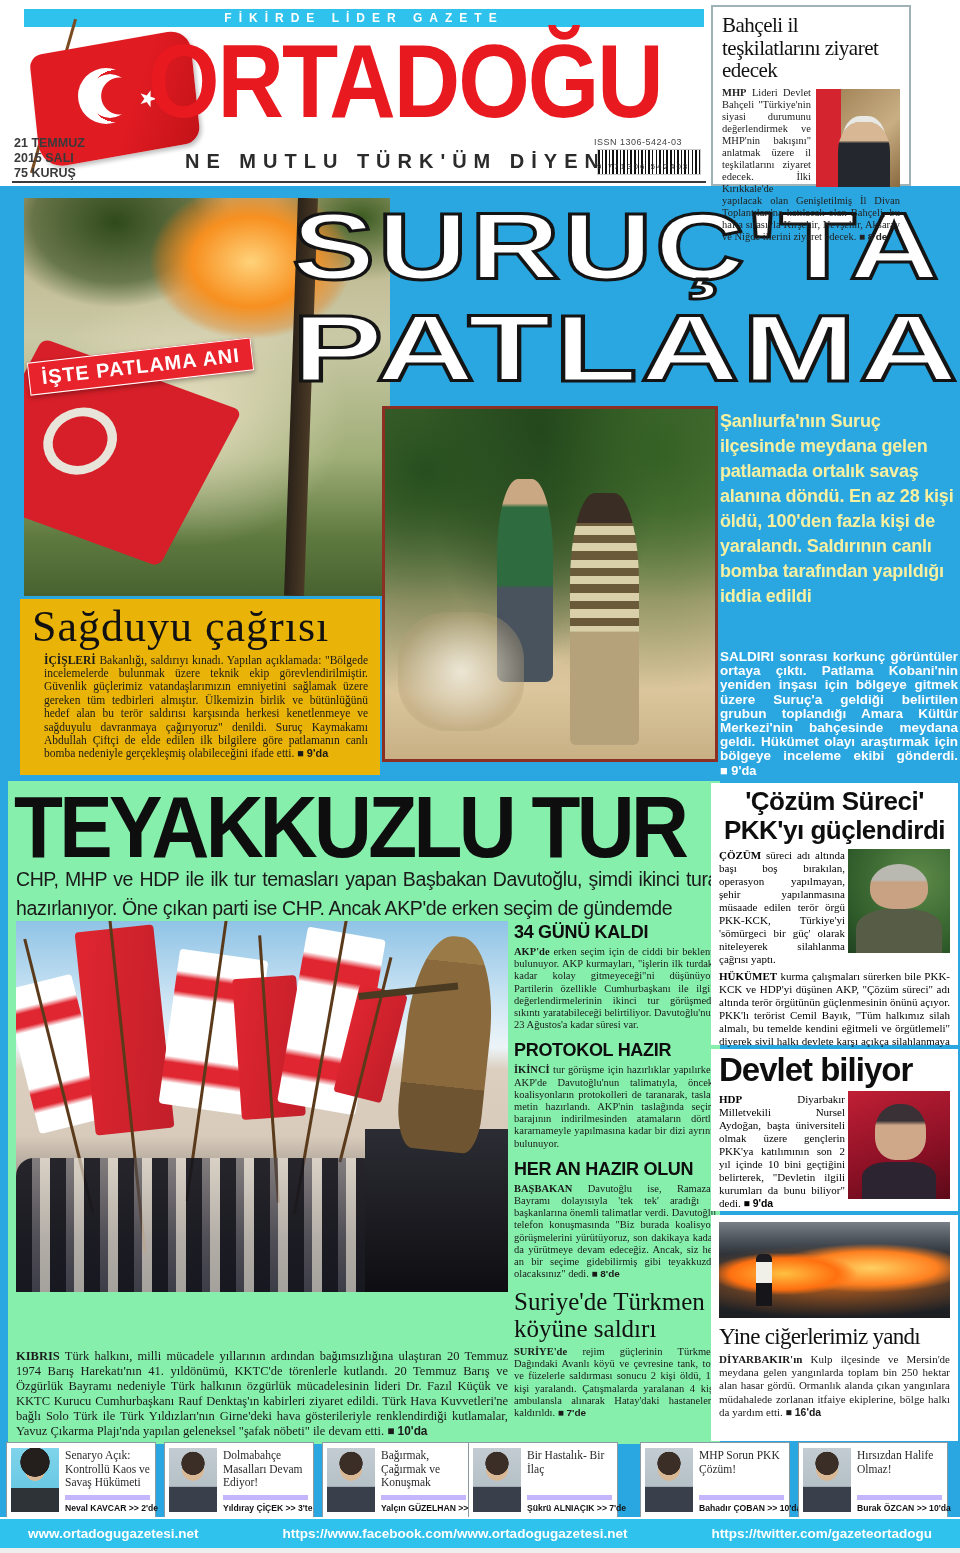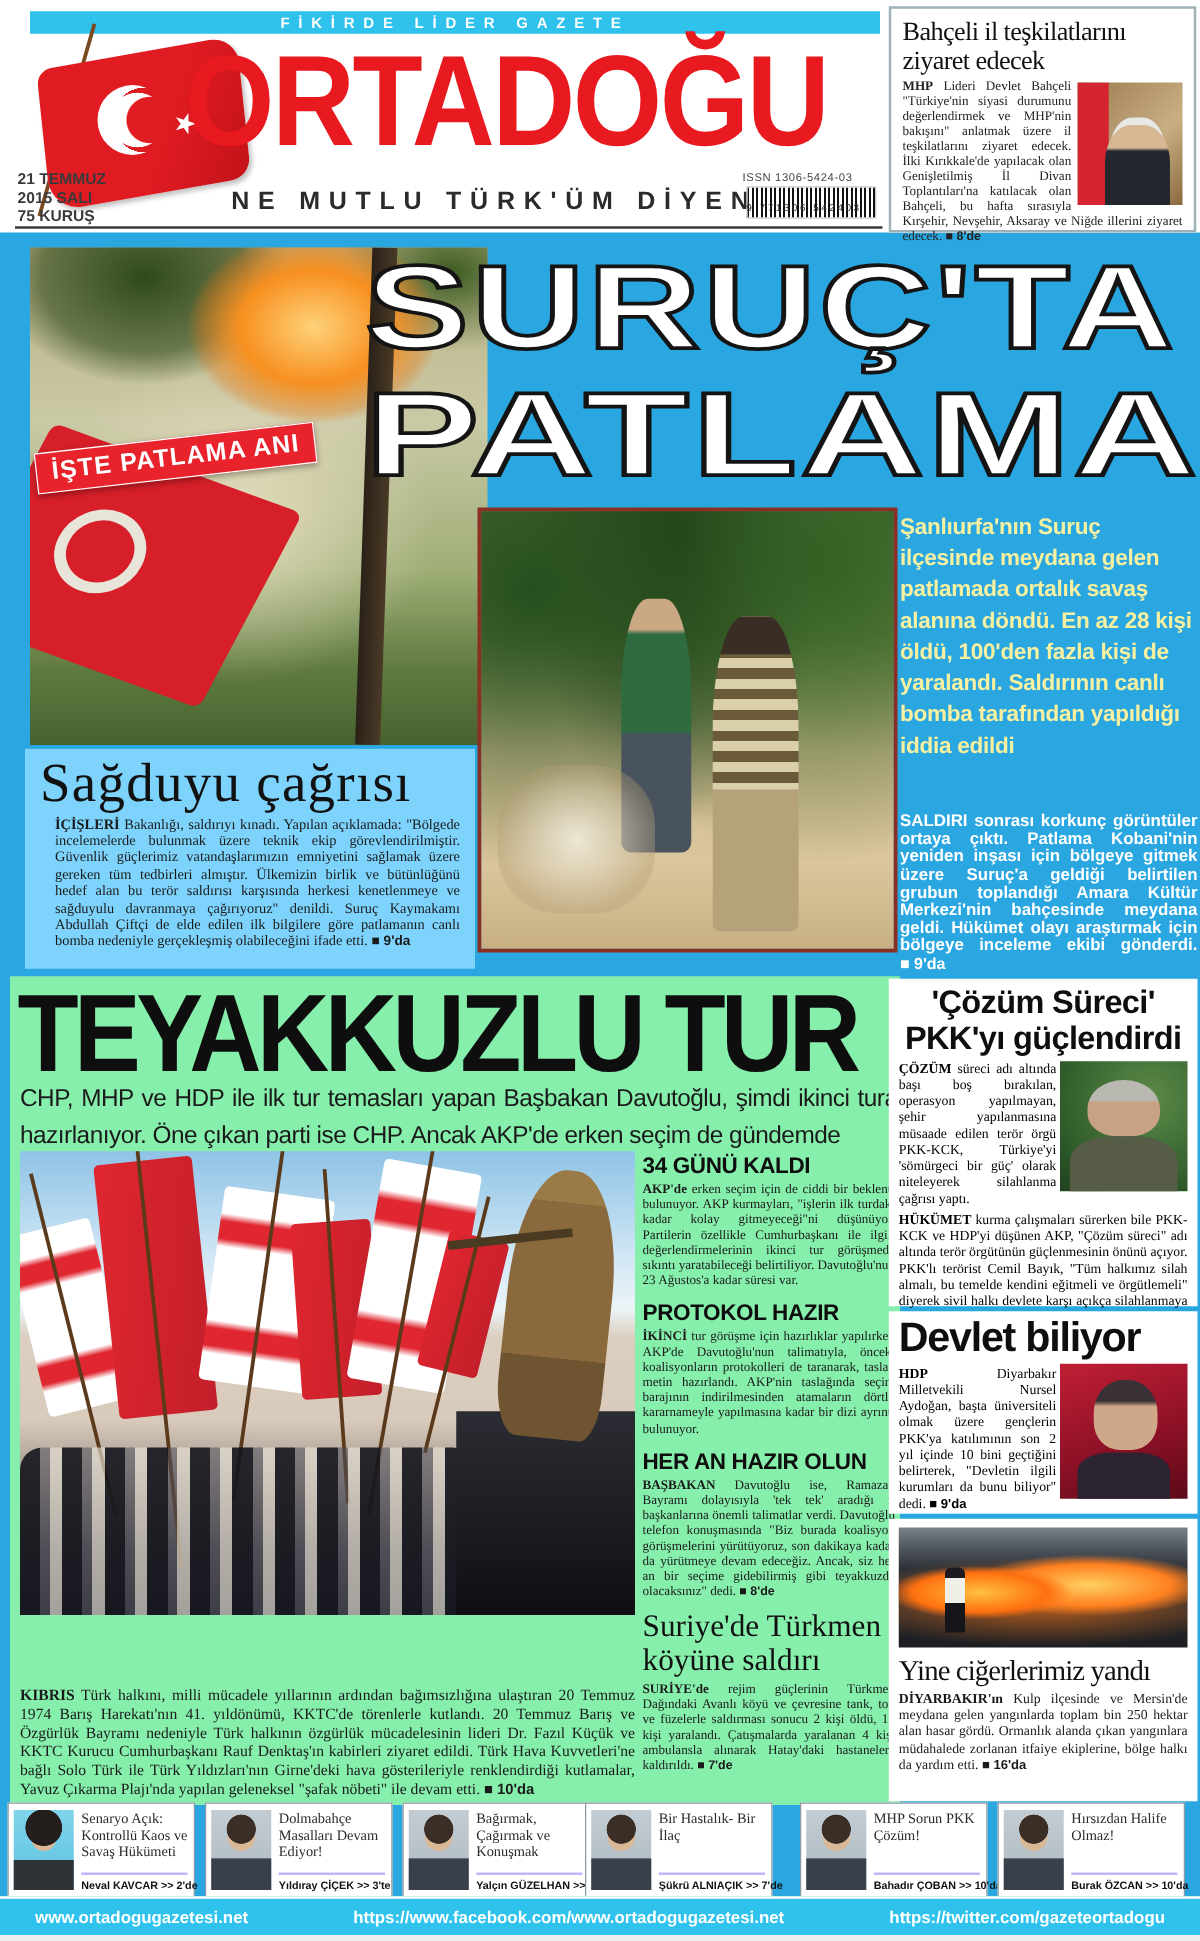--- a/index.html
+++ b/index.html
@@ -32,21 +32,21 @@
       transform:rotate(-6deg) skewY(-4deg);box-shadow:2px 3px 4px rgba(0,0,0,.25);}
   .mflag .cres{position:absolute;left:52px;top:40px;width:56px;height:56px;border-radius:50%;
       background:radial-gradient(circle at 68% 50%,transparent 0 26px,#fff 26px);}
   .mflag .cres::before{content:"";position:absolute;left:10px;top:6px;width:44px;height:44px;
       border-radius:50%;background:#fff;
       -webkit-mask:radial-gradient(circle at 72% 50%,transparent 0 18px,#000 19px);
       mask:radial-gradient(circle at 72% 50%,transparent 0 18px,#000 19px);}
   .mflag .star{position:absolute;left:112px;top:58px;color:#fff;font-size:22px;transform:rotate(18deg);}
 
   
-  .bahceli{left:711px;top:5px;width:246px;height:181px;background:#fff;border:2px solid #9fb2b8;
+  .bahceli{left:711px;top:5px;width:200px;height:181px;background:#fff;border:2px solid #9fb2b8;
            box-sizing:border-box;padding:7px 9px;z-index:5;}
   .bahceli h2{margin:0 0 5px 0;font-family:"Liberation Serif",serif;font-weight:normal;
               font-size:21px;line-height:1.08;color:#111;letter-spacing:-0.5px;}
   .bahceli .bphoto{float:right;width:84px;height:98px;margin:2px 0 2px 5px;}
   .bahceli p{margin:0;font-family:"Liberation Serif",serif;font-size:10.5px;line-height:12px;
              text-align:justify;color:#222;}
   .ph-bahceli{background:linear-gradient(135deg,#9a7a4e,#c9ae84 60%,#8a6a40);position:relative;overflow:hidden;}
   .ph-bahceli::before{content:"";position:absolute;left:0;top:0;width:30%;height:100%;
       background:#d42430;}
   .ph-bahceli::after{content:"";position:absolute;right:12%;bottom:-6%;width:62%;height:72%;
@@ -98,21 +98,21 @@
      background:radial-gradient(ellipse,rgba(240,235,220,.9),rgba(180,160,120,.4) 70%,transparent);}
 
   
   .deck{left:720px;top:409px;width:238px;color:#f6f0a0;font-weight:bold;font-size:18px;
         line-height:25px;text-align:left;letter-spacing:-0.2px;}
   .saldiri{left:720px;top:650px;width:238px;color:#fff;font-weight:bold;font-size:13.5px;
         line-height:14.2px;text-align:justify;}
   .saldiri b{color:#fff;}
 
   
-  .sagduyu{left:20px;top:599px;width:360px;height:176px;background:#7dd3fc;box-sizing:border-box;
+  .sagduyu{left:20px;top:599px;width:360px;height:176px;background:#eab308;box-sizing:border-box;
            padding:4px 12px;}
   .sagduyu h1{margin:0;font-family:"Liberation Serif",serif;font-weight:normal;font-size:44px;
               letter-spacing:1px;color:#111;line-height:1.08;}
   .sagduyu p{margin:3px 0 0 12px;font-family:"Liberation Serif",serif;font-size:11.5px;line-height:13.4px;
              text-align:justify;color:#1a1a1a;}
   .leadword{font-weight:bold;}
   .pref{font-family:"Liberation Sans",sans-serif;font-weight:bold;font-size:.95em;white-space:nowrap;}
 
   
   .mainbox{left:8px;top:781px;width:712px;height:663px;background:#86efac;overflow:hidden;}
@@ -205,21 +205,21 @@
      linear-gradient(180deg,transparent 0 60%,#39404c 61%),
      linear-gradient(180deg,#c2ccd2,#aeb8c0);}
   .hs.c1{background:
      radial-gradient(circle at 50% 22%,#241f1c 0 26%,transparent 27%),
      radial-gradient(circle at 50% 36%,#d9b896 0 20%,transparent 21%),
      linear-gradient(180deg,transparent 0 62%,#2e3338 63%),
      linear-gradient(180deg,#7fd4ea,#5ec2e0);}
   .colbox .ct{position:absolute;left:58px;top:6px;right:5px;font-family:"Liberation Serif",serif;
      font-size:11.5px;line-height:1.18;color:#2a2a2a;}
   .colbox .ca{position:absolute;left:58px;bottom:4px;right:5px;font-size:8.6px;font-weight:bold;
-     color:#111;border-top:2px solid #c4b5fd;padding-top:3px;white-space:nowrap;}
+     color:#111;border-top:5px solid #c4b5fd;padding-top:3px;white-space:nowrap;}
 
   
   .footer{left:0;top:1517px;width:960px;height:31px;background:#2ec2ec;display:flex;
           align-items:center;justify-content:space-between;padding:0 28px;box-sizing:border-box;
           border-top:2px solid #fff;}
   .footer span{color:#fff;font-weight:bold;font-size:13.5px;}
   .botwhite{left:0;top:1548px;width:960px;height:5px;background:#eee;}
 </style>
 </head>
 <body>

